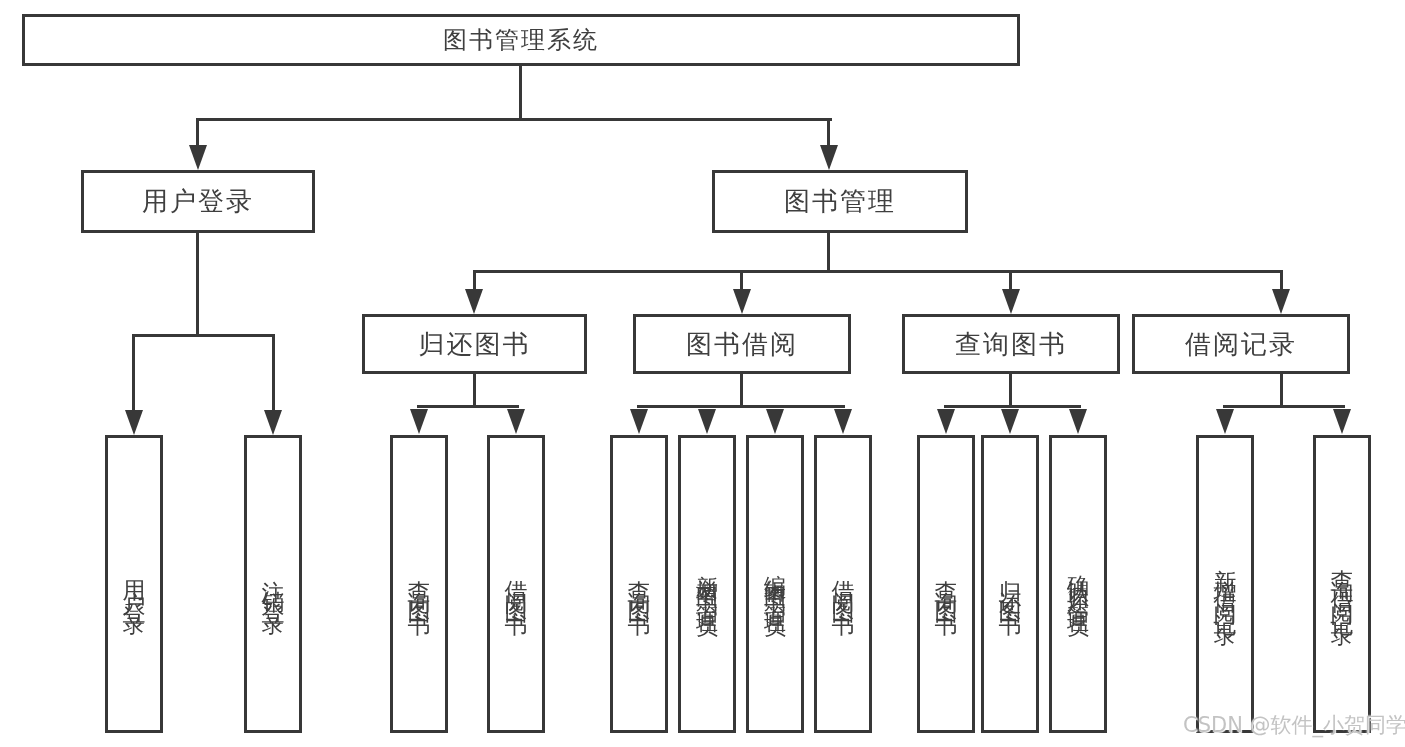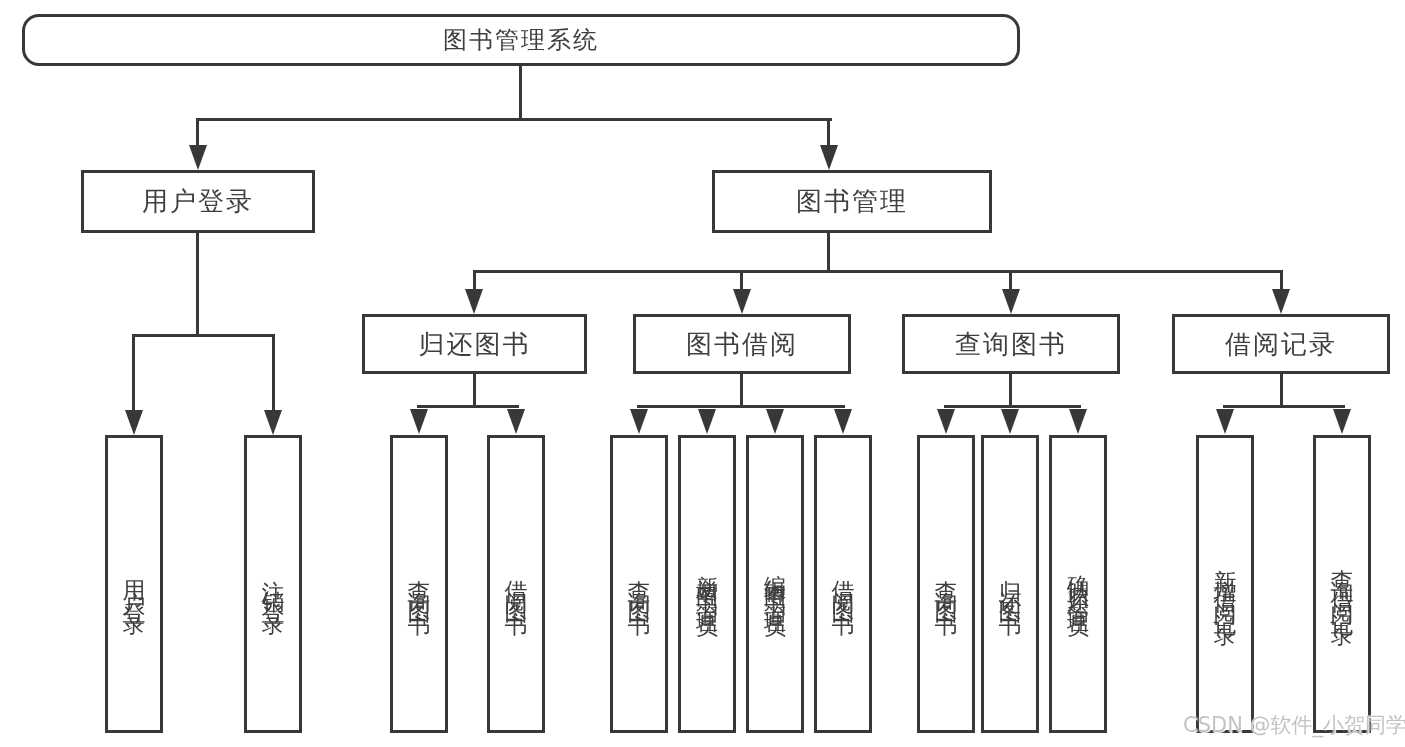--- a/index.html
+++ b/index.html
@@ -34,35 +34,35 @@
     font-size:21px; color:#c3c3c3;
     text-shadow:0 0 2px #ffffff, 1px 1px 1px #ffffff;
     white-space:nowrap;
   }
 </style>
 </head>
 <body>
 
 <div id="stage">
 
-  <div class="box lvl1" style="left:22px; top:14px; width:998px; height:52px;border-radius:17px;">
+  <div class="box lvl1" style="left:22px; top:14px; width:998px; height:52px;">
     <span class="label">图书管理系统</span>
   </div>
 
   <div class="vl" style="left:519px; top:66px; height:54px;"></div>
   <div class="hl" style="left:196px; top:118px; width:636px;"></div>
   <div class="vl" style="left:196px; top:118px; height:32px;"></div>
   <div class="arrow" style="left:189px; top:145px;"></div>
   <div class="vl" style="left:827px; top:118px; height:32px;"></div>
   <div class="arrow" style="left:820px; top:145px;"></div>
 
   <div class="box lvl2" style="left:81px; top:170px; width:234px; height:63px;">
     <span class="label">用户登录</span>
   </div>
-  <div class="box lvl2" style="left:712px; top:170px; width:280px; height:63px;">
+  <div class="box lvl2" style="left:712px; top:170px; width:256px; height:63px;">
     <span class="label">图书管理</span>
   </div>
 
   <div class="vl" style="left:196px; top:233px; height:104px;"></div>
   <div class="hl" style="left:132px; top:334px; width:143px;"></div>
   <div class="vl" style="left:132px; top:334px; height:80px;"></div>
   <div class="arrow" style="left:125px; top:410px;"></div>
   <div class="vl" style="left:272px; top:334px; height:80px;"></div>
   <div class="arrow" style="left:264px; top:410px;"></div>
 
@@ -79,21 +79,21 @@
 
   <div class="box lvl3" style="left:362px; top:314px; width:225px; height:60px;">
     <span class="label">归还图书</span>
   </div>
   <div class="box lvl3" style="left:633px; top:314px; width:218px; height:60px;text-align:center;">
     <span class="label">图书借阅</span>
   </div>
   <div class="box lvl3" style="left:902px; top:314px; width:218px; height:60px;">
     <span class="label">查询图书</span>
   </div>
-  <div class="box lvl3" style="left:1172px; top:314px; width:218px; height:60px;">
+  <div class="box lvl3" style="left:1132px; top:314px; width:218px; height:60px;">
     <span class="label">借阅记录</span>
   </div>
 
   <div class="vl" style="left:473px; top:374px; height:34px;"></div>
   <div class="hl" style="left:417px; top:405px; width:102px;"></div>
   <div class="arrow" style="left:410px; top:409px;"></div>
   <div class="arrow" style="left:507px; top:409px;"></div>
 
   <div class="vl" style="left:740px; top:374px; height:34px;"></div>
   <div class="hl" style="left:637px; top:405px; width:208px;"></div>

